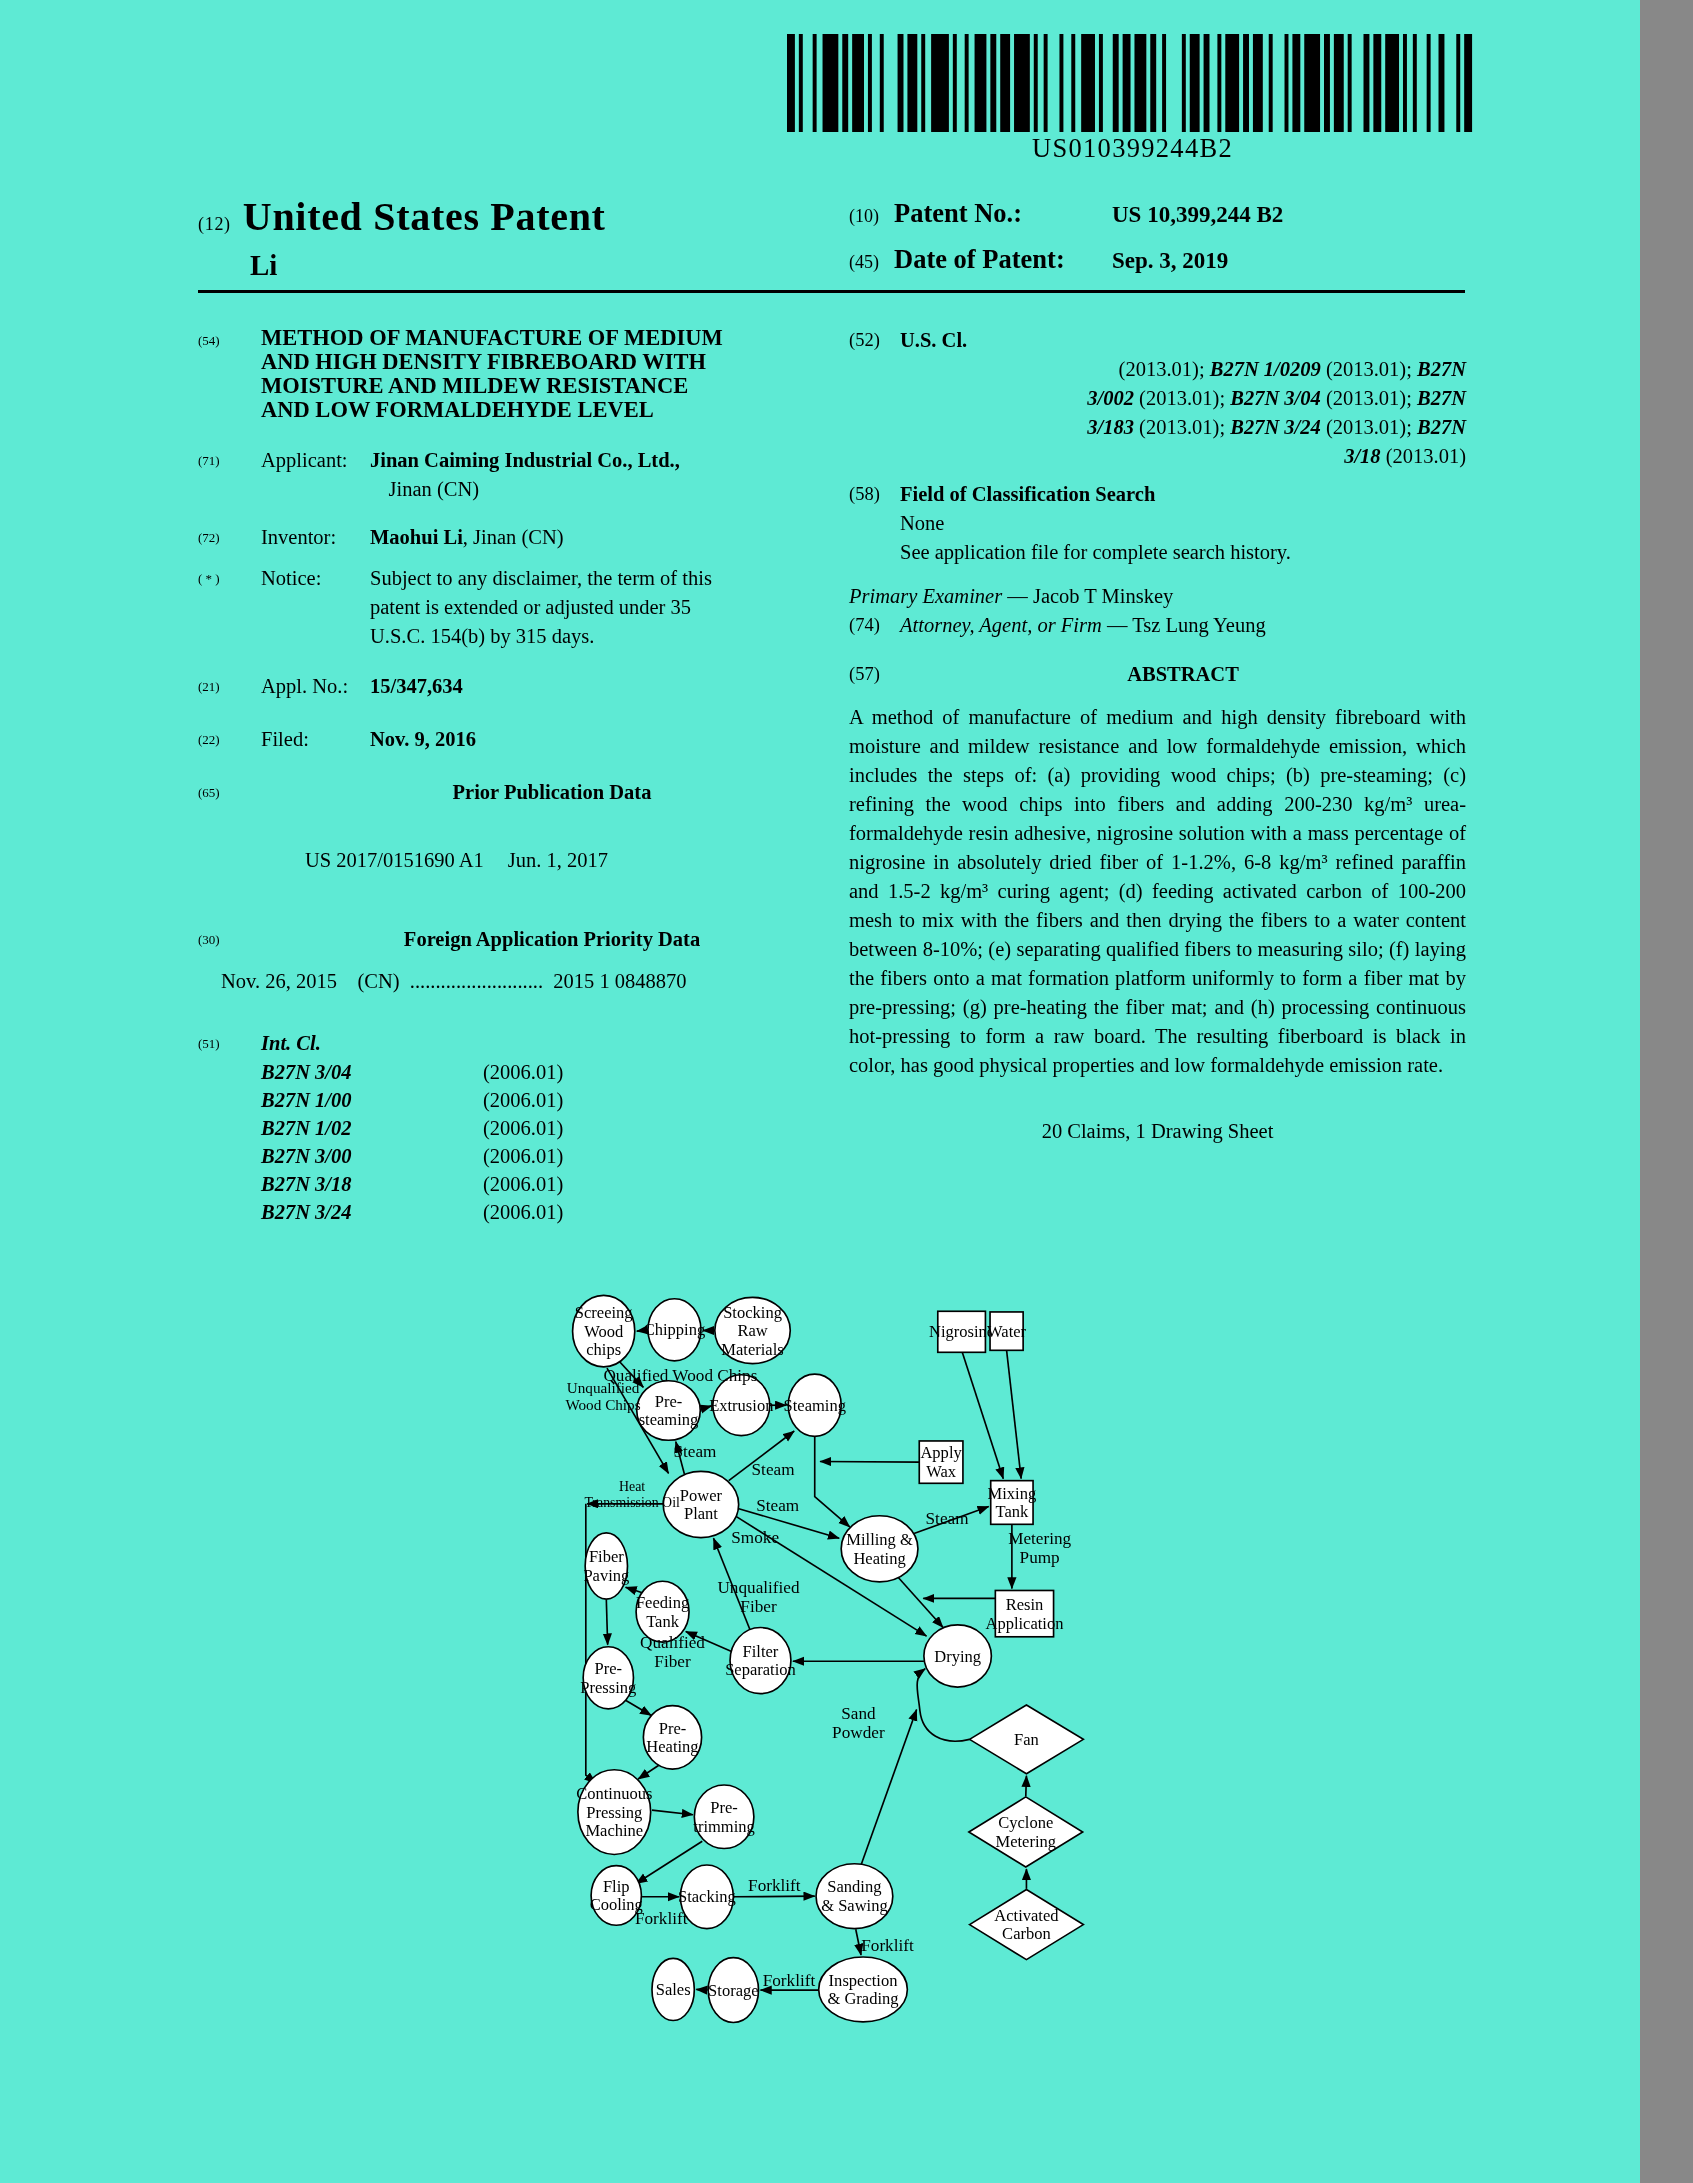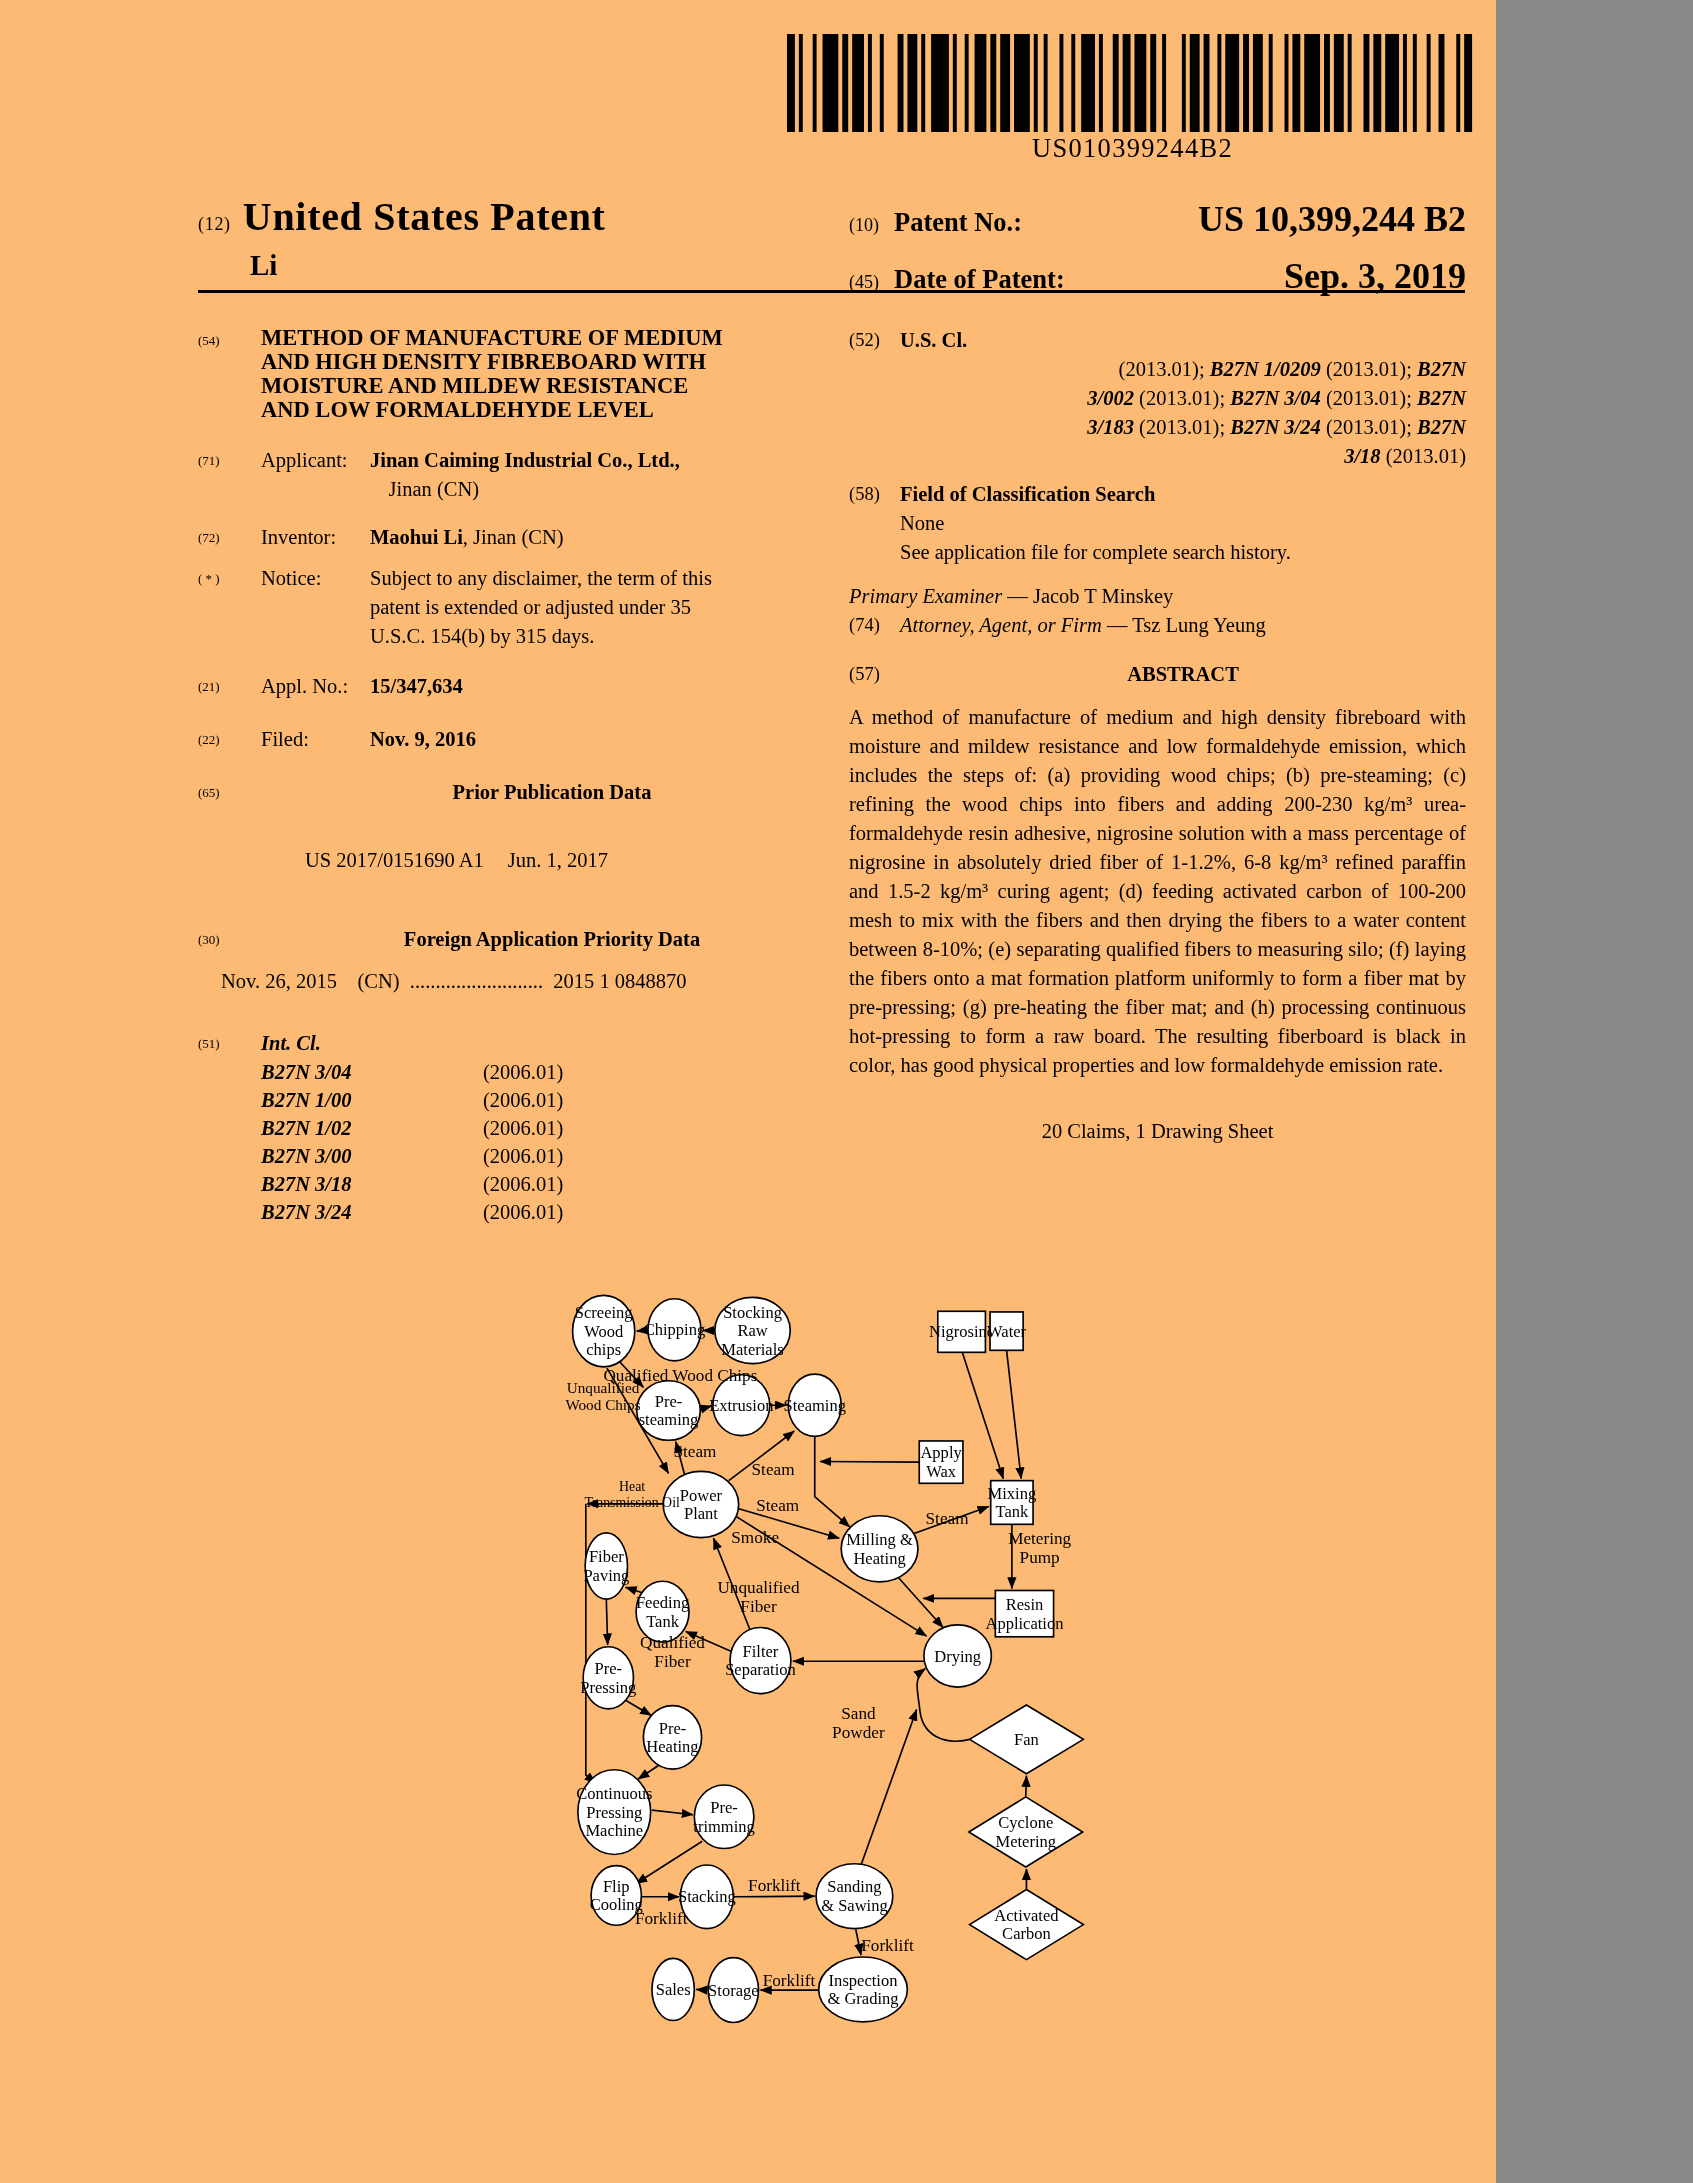--- a/index.html
+++ b/index.html
@@ -1,34 +1,34 @@
 <!DOCTYPE html>
 <html style="font-size:10.6px"><head>
 <meta charset="utf-8">
 <title>US Patent 10,399,244 B2</title>
 <style>
   html,body{margin:0;padding:0;background:#888;}
-  #page{position:relative;width:1496px;height:2183px;background:#fdba74;color:#000;
+  #page{position:relative;width:1640px;height:2183px;background:#5eead4;color:#000;
         font-family:"Liberation Serif","DejaVu Serif",serif;overflow:hidden;}
   .abs{position:absolute;}
   
   #barcode-wrap{left:787px;top:34px;width:691px;text-align:center;}
   #barcode-svg{width:691px;height:98px;display:block;}
   #barcode-text{font-size:26.5px;letter-spacing:1.3px;margin-top:1.3px;}
   
   #hdr-left{left:198px;top:193px;width:635px;}
   .tagnum{font-size:18px;}
   #hdr-kind{font-size:40px;font-weight:bold;letter-spacing:0.7px;}
   #hdr-kind .tagnum{font-weight:normal;margin-right:12px;}
   #hdr-name{font-size:29px;font-weight:bold;margin:9.3px 0 0 52px;}
   #hdr-right{left:849px;top:198px;width:617px;}
   .hdr-row{display:flex;align-items:baseline;font-weight:bold;margin-bottom:14.6px;}
   .hdr-row .tagnum{font-weight:normal;width:45px;flex:none;}
   .hdr-row .hlabel{font-size:26.5px;width:218px;flex:none;}
-  .hdr-row .hval{font-size:36px;text-align:right;flex:1;}
+  .hdr-row .hval{font-size:23px;flex:1;}
   #hrule{left:198px;top:290px;width:1267px;height:2.6px;background:#000;}
   
   #col-left{left:198px;top:326px;width:645px;font-size:20.5px;line-height:29px;}
   #col-right{left:849px;top:326px;width:617px;font-size:20.5px;line-height:29px;}
   .row{display:flex;align-items:flex-start;}
   .tagcol{width:63px;flex:none;font-size:13px;}
   .tagcol-r{width:51px;flex:none;font-size:18.5px;}
   .lblcol{width:109px;flex:none;}
   .prewrap{white-space:pre-line;}
   .bold{font-weight:bold;}

